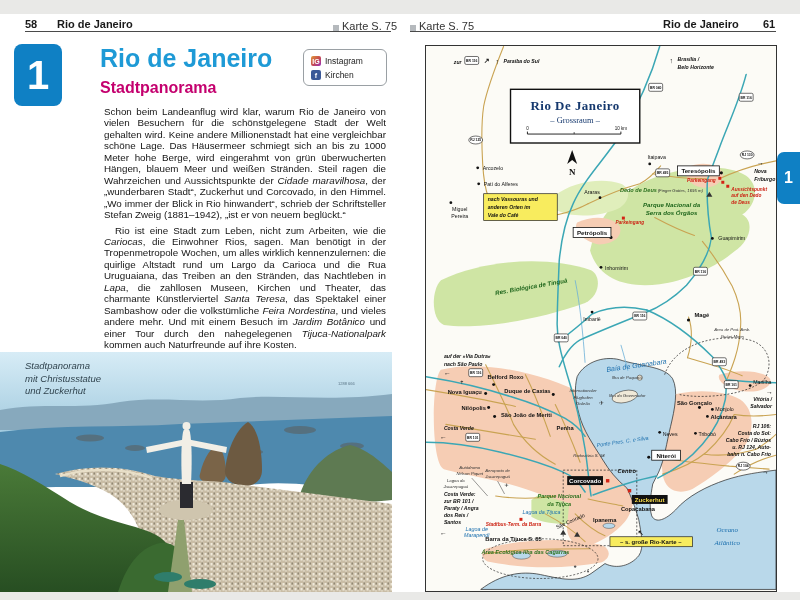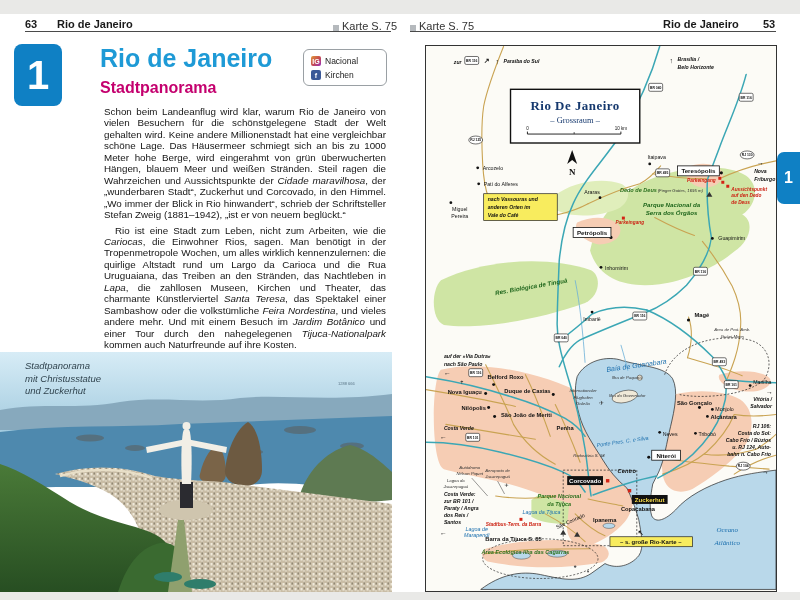--- a/index.html
+++ b/index.html
@@ -63,33 +63,33 @@
 </style>
 </head>
 <body>
 
 <div class="sheet">
   <div class="paper"></div>
   <div class="grey-strip" style="top:0;height:14px;"></div>
   <div class="grey-strip" style="top:592px;height:8px;"></div>
 
   <div>
-    <span class="hdr-num" style="left:25px;top:18px;">63</span>
+    <span class="hdr-num" style="left:25px;top:18px;">58</span>
     <span class="hdr-title" style="left:57px;top:18px;">Rio de Janeiro</span>
     <span class="hdr-ref" style="left:333px;top:20px;"><span class="sq"></span><span>Karte S. 75</span></span>
     <div class="hdr-rule" style="left:25px;top:31px;width:366px;"></div>
 
     <div class="chap-box">1</div>
     <div class="pg-title">Rio de Janeiro</div>
     <div class="pg-sub">Stadtpanorama</div>
 
     <div class="social">
       <div class="row">
         <span class="soc-ic ic-ig">IG</span>
-        <span>Nacional</span>
+        <span>Instagram</span>
       </div>
       <div class="row">
         <span class="soc-ic ic-fb">f</span>
         <span>Kirchen</span>
       </div>
     </div>
 
     <div class="bodytext">
         <p><span>Schon beim Landeanflug wird klar, warum Rio de Janeiro von vielen Besuchern für die schönstgelegene Stadt der Welt gehalten wird. Keine andere Millionenstadt hat eine vergleichbar schöne Lage. Das Häusermeer schmiegt sich an bis zu 1000 Meter hohe Berge, wird eingerahmt von grün überwucherten Hängen, blauem Meer und weißen Stränden. Steil ragen die Wahrzeichen und Aussichtspunkte der </span><i>Cidade maravilhosa</i><span>, der „wunderbaren Stadt“, Zuckerhut und Corcovado, in den Himmel. „Wo immer der Blick in Rio hinwandert“, schrieb der Schriftsteller Stefan Zweig (1881–1942), „ist er von neuem beglückt.“</span></p>
         <p class="indent"><span>Rio ist eine Stadt zum Leben, nicht zum Arbeiten, wie die </span><i>Cariocas</i><span>, die Einwohner Rios, sagen. Man benötigt in der Tropenmetropole Wochen, um alles wirklich kennenzulernen: die quirlige Altstadt rund um Largo da Carioca und die Rua Uruguaiana, das Treiben an den Stränden, das Nachtleben in </span><i>Lapa</i><span>, die zahllosen Museen, Kirchen und Theater, das charmante Künstlerviertel </span><i>Santa Teresa</i><span>, das Spektakel einer Sambashow oder die volkstümliche </span><i>Feira Nordestina</i><span>, und vieles andere mehr. Und mit einem Besuch im </span><i>Jardim Botânico</i><span> und einer Tour durch den nahegelegenen </span><i>Tijuca-Nationalpark</i><span> kommen auch Naturfreunde auf ihre Kosten.</span></p>
@@ -148,21 +148,21 @@
       <div class="photo-caption">Stadtpanorama
 mit Christusstatue
 und Zuckerhut</div>
       <div class="photo-credit">1288 666</div>
     </div>
   </div>
 
   <div>
     <span class="hdr-ref" style="left:410px;top:20px;"><span class="sq"></span><span>Karte S. 75</span></span>
     <span class="hdr-title" style="left:663px;top:18px;">Rio de Janeiro</span>
-    <span class="hdr-num" style="left:763px;top:18px;">53</span>
+    <span class="hdr-num" style="left:763px;top:18px;">61</span>
     <div class="hdr-rule" style="left:410px;top:31px;width:366px;"></div>
     <div class="chap-tab">1</div>
 
     <div class="mapwrap">
       <svg width="350" height="545" viewBox="0 0 352 547">
 
         <g>
           <path d="M165,205 C175,162 205,140 235,130 C262,121 302,117 322,130 C337,141 331,161 318,169 C331,176 326,196 310,206 C290,223 260,236 235,239 C205,243 174,236 165,205 Z" fill="#cfe5a4"></path>
           <path d="M130,150 C145,137 176,131 196,138 C206,142 206,155 195,162 C175,172 145,172 132,165 C124,160 124,155 130,150 Z" fill="#e0eebb"></path>
           <path d="M15,235 C60,214 122,210 166,225 C176,230 176,250 160,258 C110,276 50,285 18,280 C5,275 5,245 15,235 Z" fill="#cfe5a4"></path>

